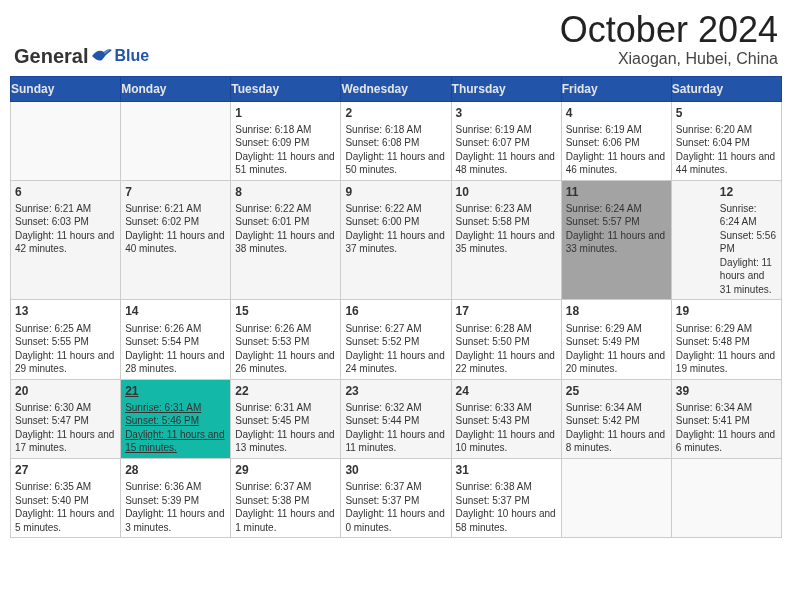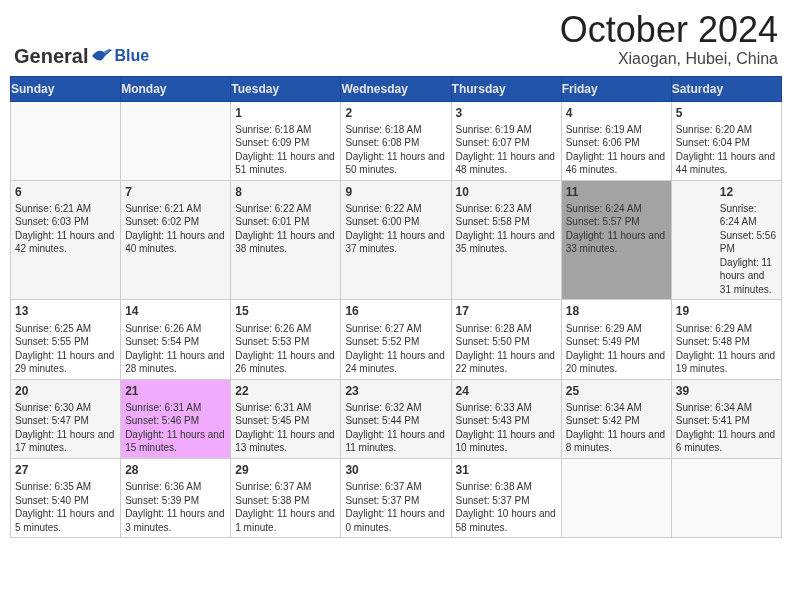--- a/index.html
+++ b/index.html
@@ -207,21 +207,21 @@
         <td>
           <span class="day-number">19</span>
           <div class="day-info">Sunrise: 6:29 AM<br>Sunset: 5:48 PM<br>Daylight: 11 hours and 19 minutes.</div>
         </td>
       </tr>
       <tr>
         <td style="background: rgb(245, 245, 245);">
           <span class="day-number">20</span>
           <div class="day-info">Sunrise: 6:30 AM<br>Sunset: 5:47 PM<br>Daylight: 11 hours and 17 minutes.</div>
         </td>
-        <td style="background: #f0abfc;">
+        <td style="background: #14b8a6; text-decoration: underline;">
           <span class="day-number">21</span>
           <div class="day-info">Sunrise: 6:31 AM<br>Sunset: 5:46 PM<br>Daylight: 11 hours and 15 minutes.</div>
         </td>
         <td style="background: rgb(245, 245, 245);">
           <span class="day-number">22</span>
           <div class="day-info">Sunrise: 6:31 AM<br>Sunset: 5:45 PM<br>Daylight: 11 hours and 13 minutes.</div>
         </td>
         <td style="background: rgb(245, 245, 245);">
           <span class="day-number">23</span>
           <div class="day-info">Sunrise: 6:32 AM<br>Sunset: 5:44 PM<br>Daylight: 11 hours and 11 minutes.</div>

